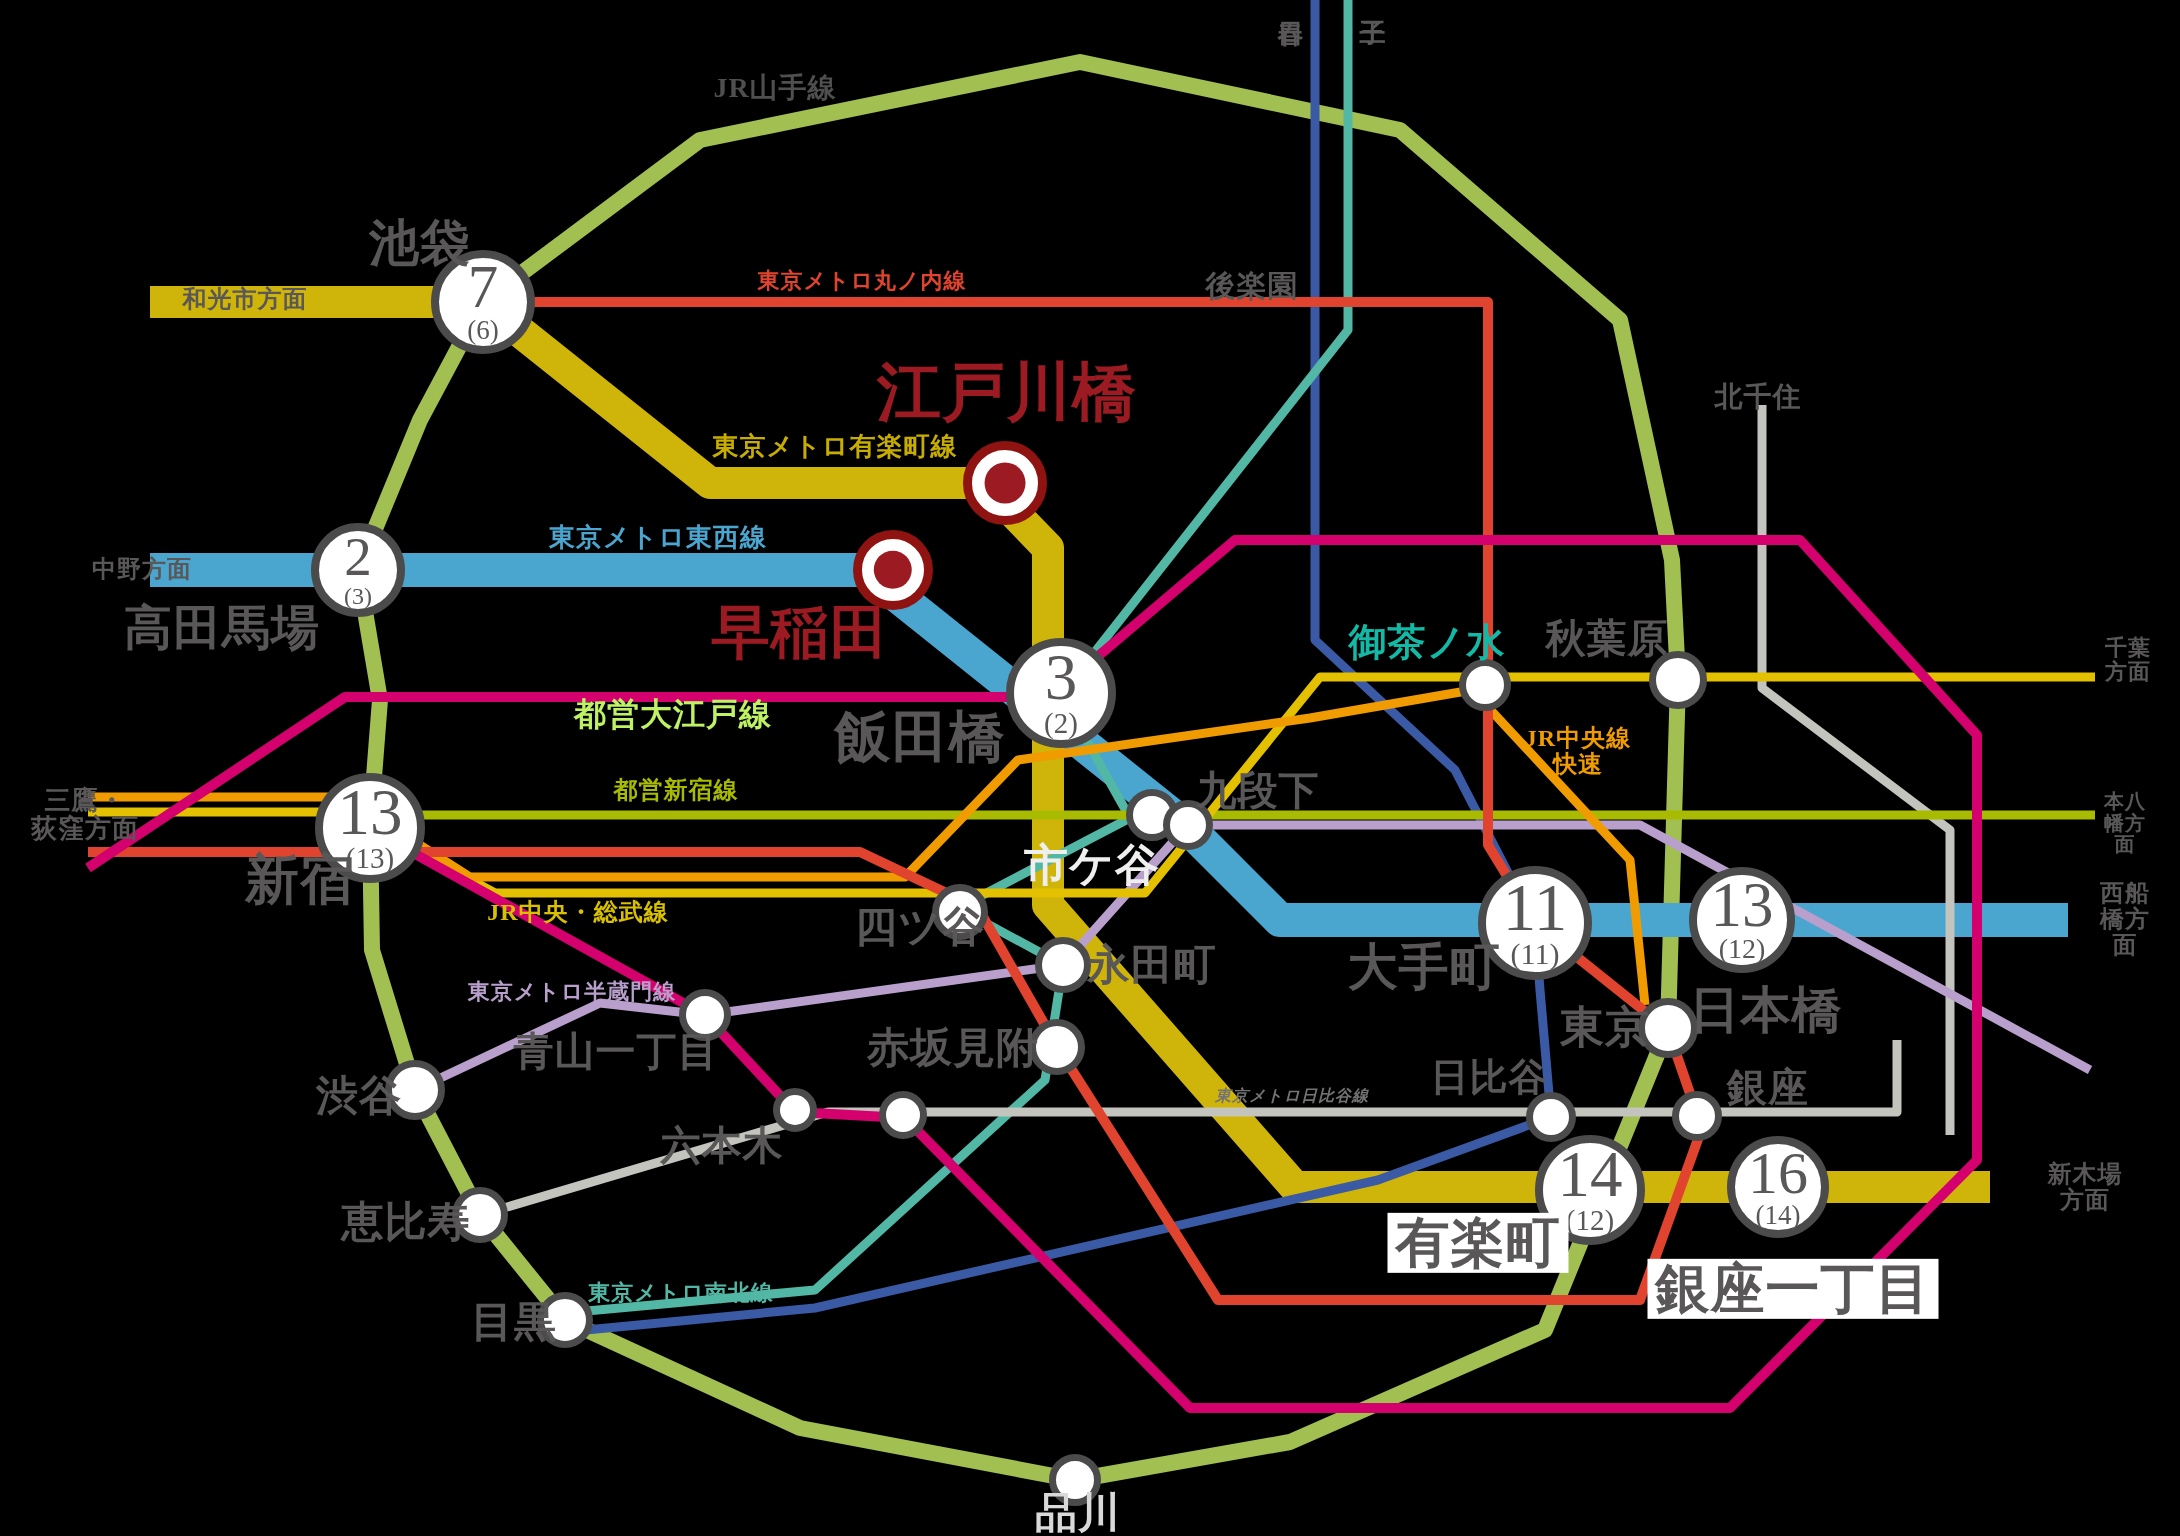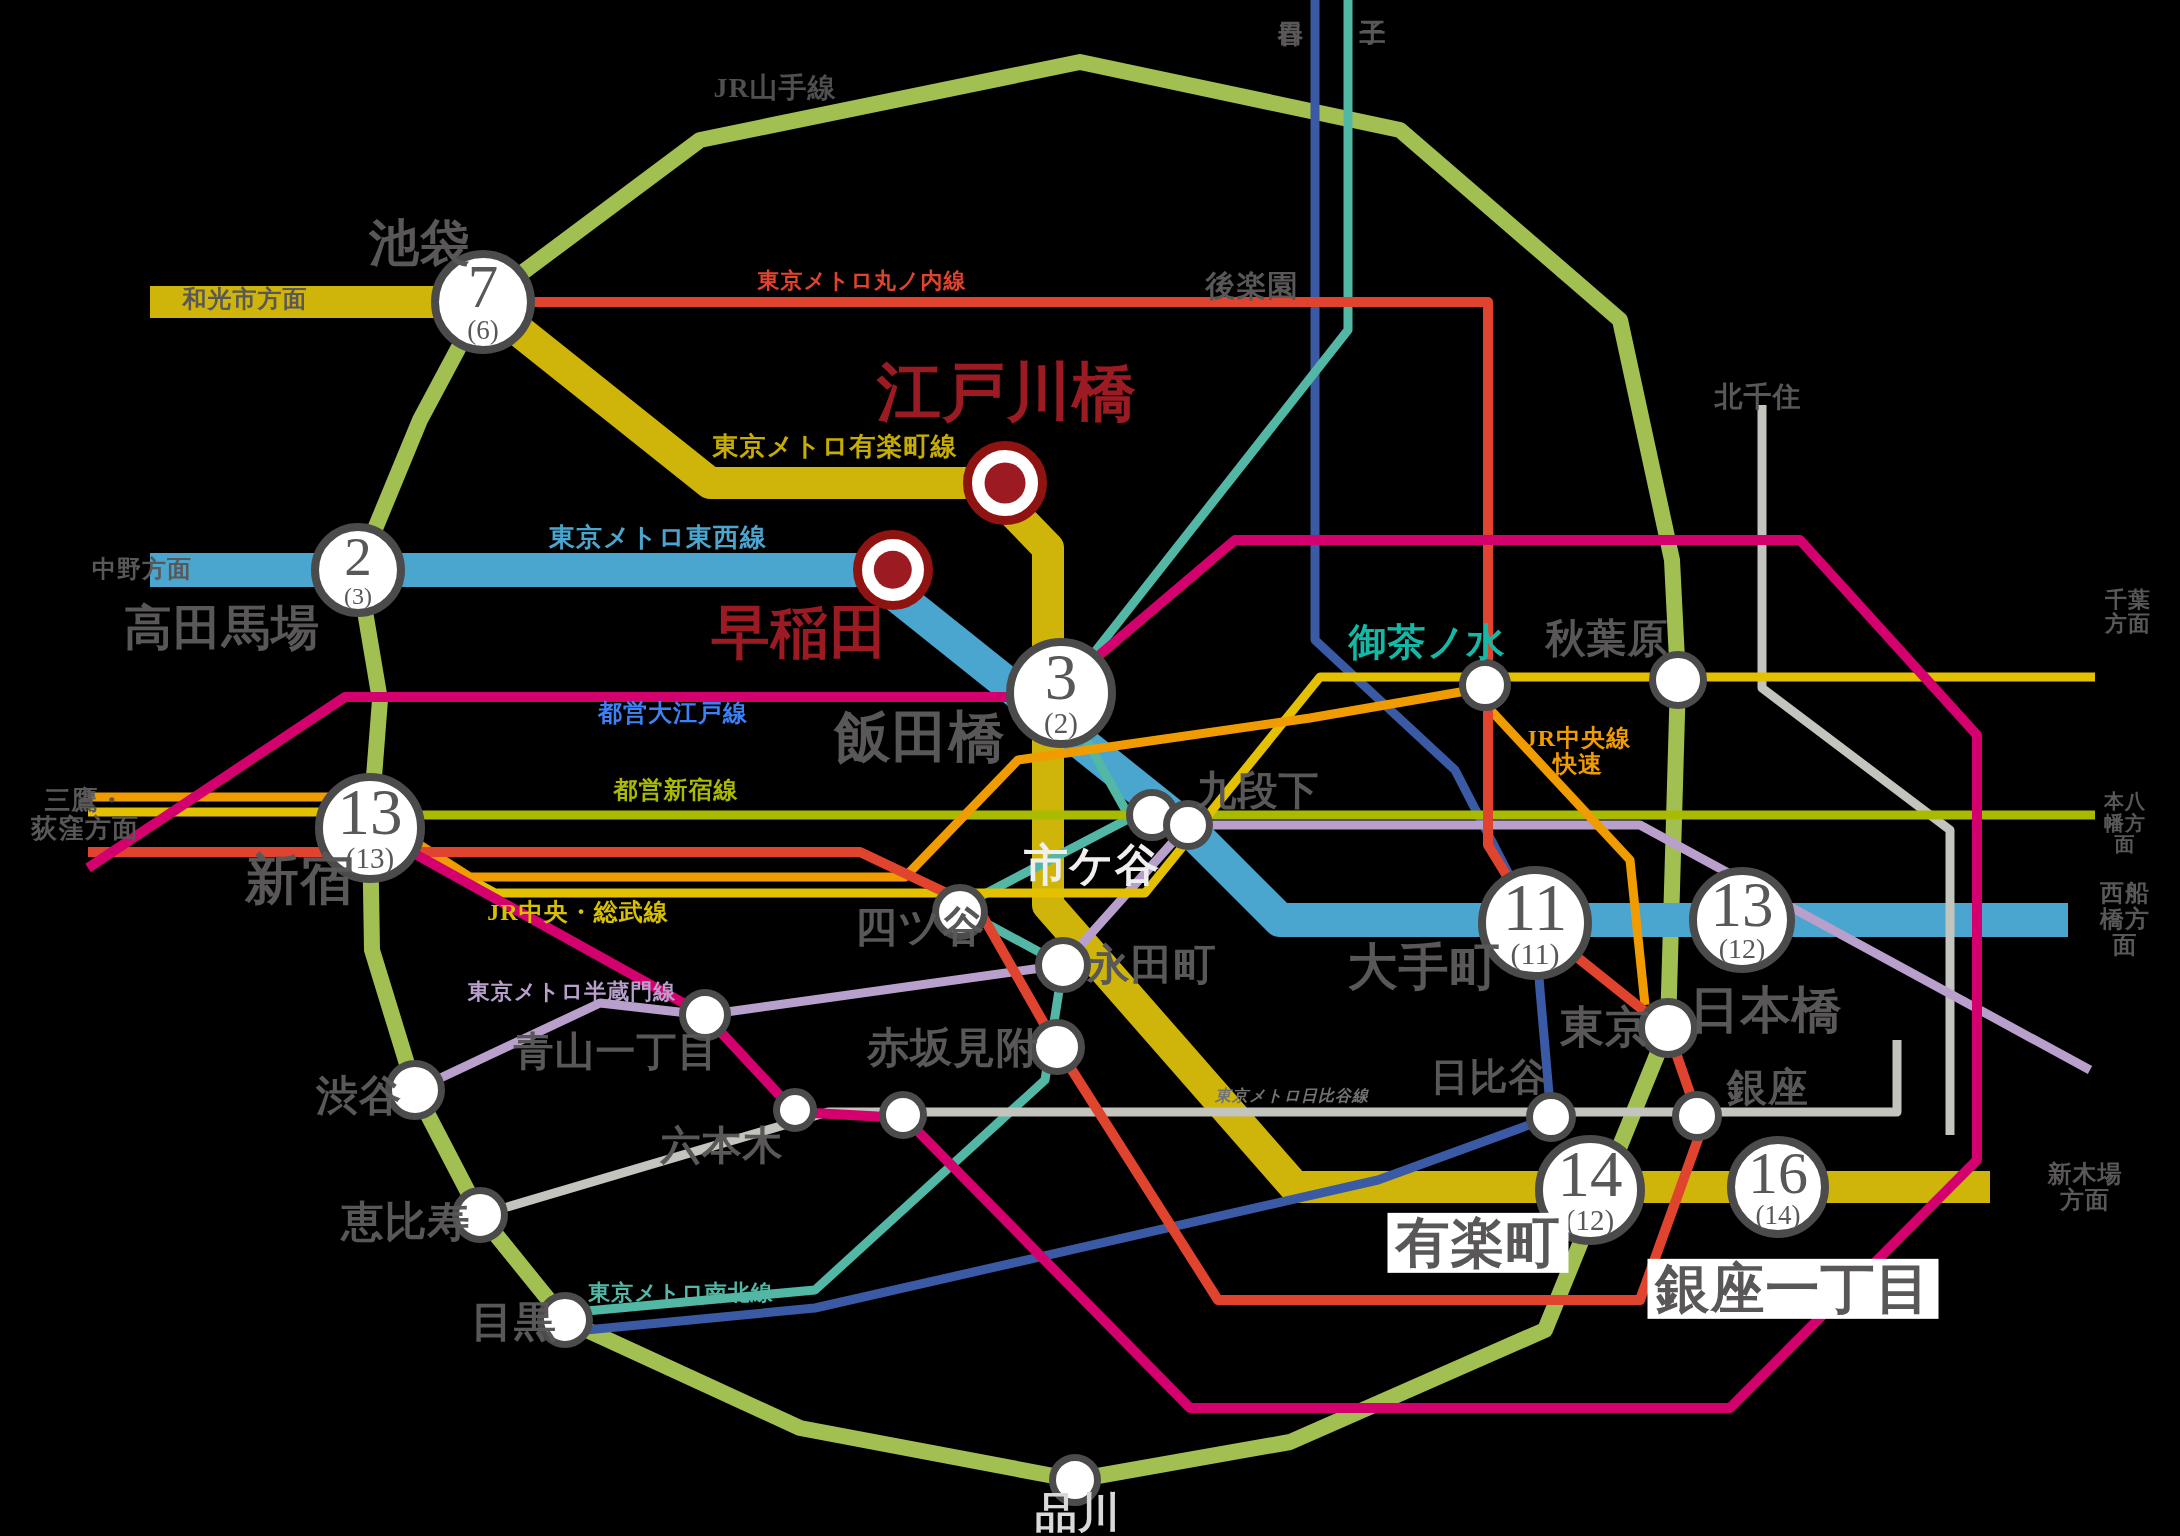--- a/index.html
+++ b/index.html
@@ -148,25 +148,25 @@
     <div class="maplabel vertical" style="left: 1290px; top: 0px; font-size: 26px; color: rgb(89, 87, 87);">春日</div>
     <div class="maplabel vertical" style="left: 1372px; top: 0px; font-size: 26px; color: rgb(89, 87, 87);">王子</div>
     <div class="maplabel" style="left: 1758px; top: 397px; font-size: 28px; color: rgb(89, 87, 87);">北千住</div>
     <div class="maplabel" style="left: 245px; top: 300px; font-size: 24px; color: rgb(89, 87, 87);">和光市方面</div>
     <div class="maplabel" style="left: 142px; top: 570px; font-size: 24px; color: rgb(89, 87, 87);">中野方面</div>
     <div class="maplabel" style="left: 85px; top: 815px; font-size: 26px; color: rgb(89, 87, 87);">三鷹・
 荻窪方面</div>
     <div class="maplabel" style="left: 2125px; top: 920px; font-size: 24px; color: rgb(89, 87, 87);">西船橋方面</div>
     <div class="maplabel" style="left: 2085px; top: 1188px; font-size: 24px; color: rgb(89, 87, 87);">新木場方面</div>
     <div class="maplabel" style="left: 2125px; top: 823px; font-size: 20px; color: rgb(89, 87, 87);">本八幡方面</div>
-    <div class="maplabel" style="left: 2128px; top: 612px; font-size: 22px; color: rgb(89, 87, 87);">千葉方面</div>
+    <div class="maplabel" style="left: 2128px; top: 660px; font-size: 22px; color: rgb(89, 87, 87);">千葉方面</div>
     <div class="maplabel" style="left: 862px; top: 281px; font-size: 22px; color: rgb(224, 68, 46);">東京メトロ丸ノ内線</div>
     <div class="maplabel" style="left: 835px; top: 447px; font-size: 26px; color: rgb(199, 173, 0);">東京メトロ有楽町線</div>
     <div class="maplabel" style="left: 658px; top: 538px; font-size: 26px; color: rgb(74, 165, 207); text-align: center;">東京メトロ東西線</div>
-    <div class="maplabel" style="left: 673px; top: 714px; font-size: 24px; color: #3b82f6;">都営大江戸線</div>
+    <div class="maplabel" style="left: 673px; top: 714px; font-size: 32px; color: #bef264;">都営大江戸線</div>
     <div class="maplabel" style="left: 676px; top: 791px; font-size: 24px; color: rgb(168, 187, 0);">都営新宿線</div>
     <div class="maplabel" style="left: 578px; top: 913px; font-size: 24px; color: rgb(217, 192, 0);">JR中央・総武線</div>
     <div class="maplabel" style="left: 1578px; top: 752px; font-size: 24px; color: rgb(240, 156, 0);">JR中央線
 快速</div>
     <div class="maplabel" style="left: 572px; top: 992px; font-size: 22px; color: rgb(184, 159, 204);">東京メトロ半蔵門線</div>
     <div class="maplabel" style="left: 681px; top: 1293px; font-size: 22px; color: rgb(82, 183, 164);">東京メトロ南北線</div>
     <div class="maplabel" style="left: 1292px; top: 1096px; font-size: 16px; color: #737373; font-style: italic;">東京メトロ日比谷線</div>
   </div>
 
 </body></html>

